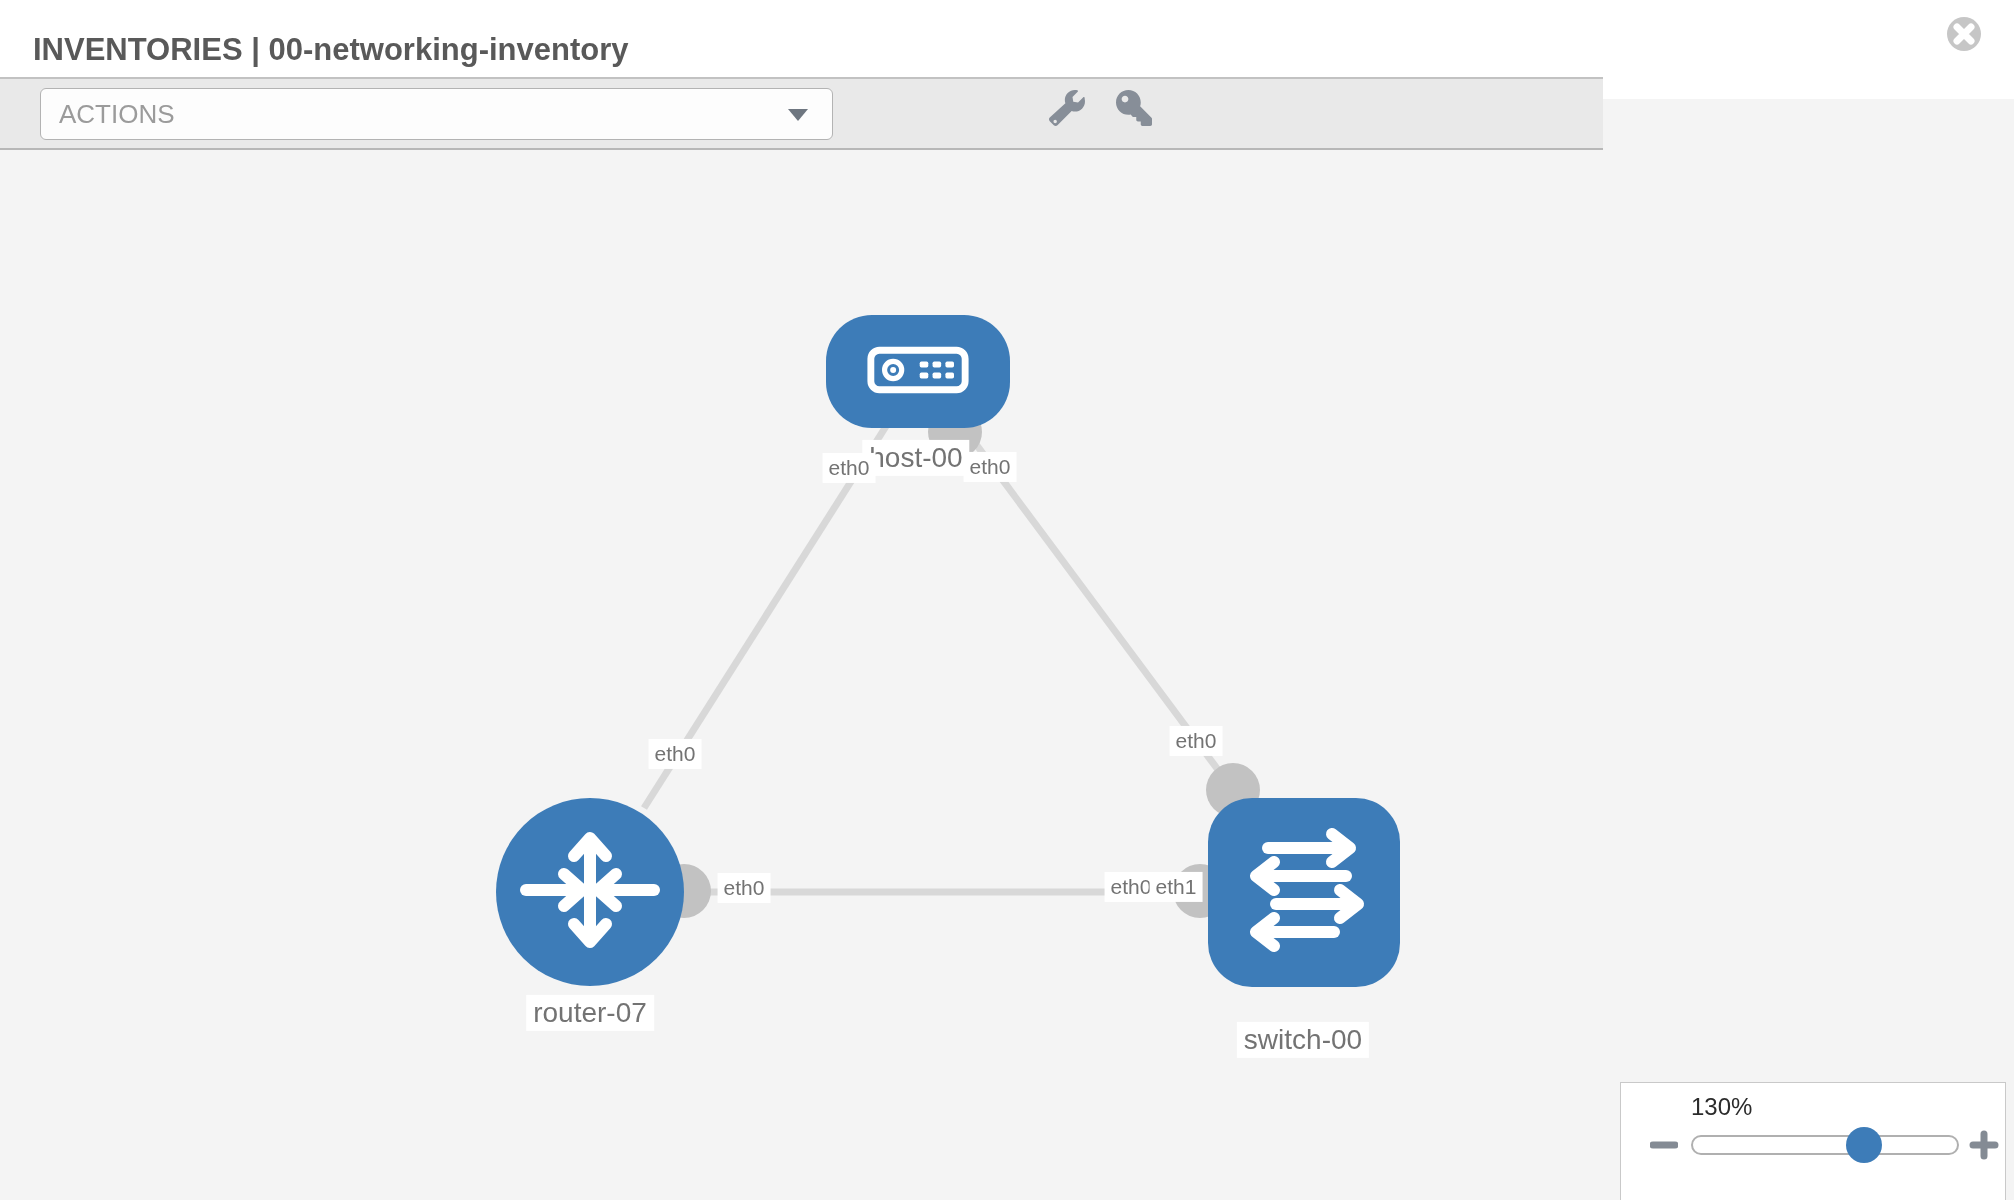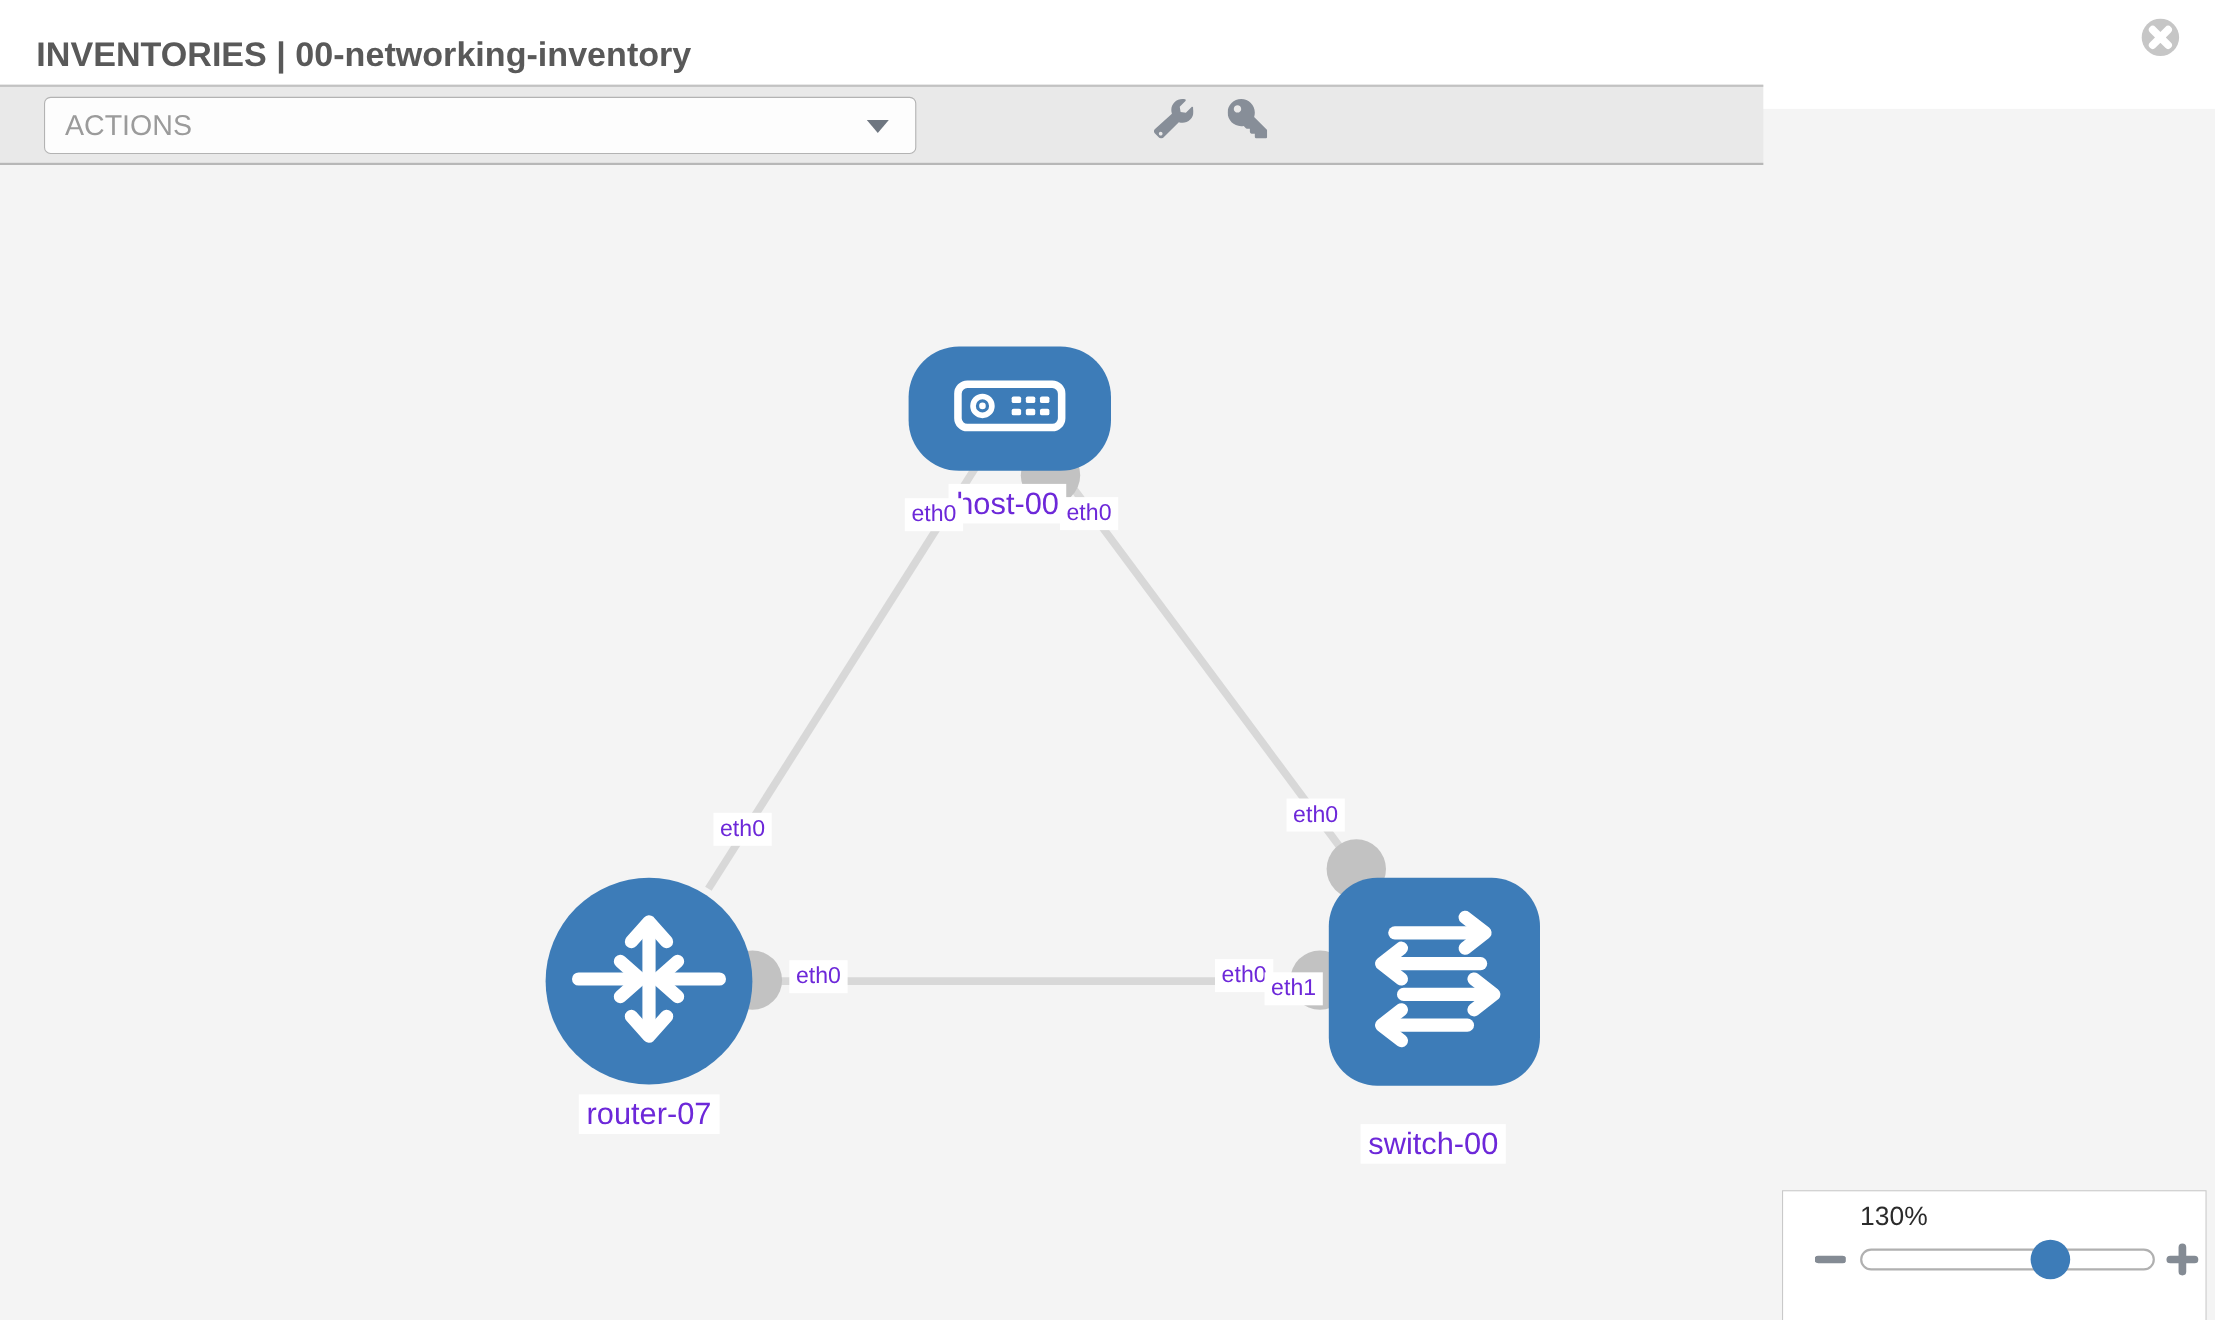--- a/index.html
+++ b/index.html
@@ -58,21 +58,21 @@
   .node {
     position:absolute; z-index:2; background:#3d7cb8;
     display:flex; align-items:center; justify-content:center;
     cursor:pointer;
   }
   .node-host   { left:826px;  top:165px; width:184px; height:113px; border-radius:46px; }
   .node-router { left:496px;  top:648px; width:188px; height:188px; border-radius:50%;  }
   .node-switch { left:1208px; top:648px; width:192px; height:189px; border-radius:44px; }
   .chip {
     position:absolute; z-index:3; transform:translate(-50%,-50%);
-    background:#ffffff; color:#6d28d9; white-space:nowrap; line-height:1.15;
+    background:#ffffff; color:#737373; white-space:nowrap; line-height:1.15;
   }
   .chip.name { font-size:28px; padding:2px 7px; }
   .chip.eth  { font-size:21px; padding:3px 6px; }
   .chip.top4 { z-index:4; }
   
   .zoom-panel {
     position:absolute; left:1620px; top:932px; width:386px; height:300px;
     background:#ffffff; border:1px solid #c9c9c9; z-index:5;
   }
   .zoom-level {
@@ -193,21 +193,21 @@
   <div class="chip name" style="left:590px; top:863px;">router-07</div>
   <div class="chip name" style="left:1303px; top:890px;">switch-00</div>
 
   <div class="chip eth" style="left:849px; top:318px;">eth0</div>
   <div class="chip eth" style="left:990px; top:317px;">eth0</div>
   <div class="chip eth" style="left:675px; top:604px;">eth0</div>
   <div class="chip eth" style="left:744px; top:738px;">eth0</div>
   <div class="chip eth" style="left:1196px; top:591px;">eth0</div>
 
   <div class="chip eth" style="left:1131px; top:737px;">eth0</div>
-  <div class="chip eth top4" style="left:1176px; top:737px;margin-top:12px;">eth1</div>
+  <div class="chip eth top4" style="left:1176px; top:737px;">eth1</div>
 
   <div class="zoom-panel">
     <div class="zoom-level">130%</div>
     <span class="zoom-btn zoom-minus">
       <svg width="28" height="28" viewBox="0 0 28 28">
         <path d="M3 14 L25 14" stroke="#848b94" stroke-width="7" stroke-linecap="round"></path>
       </svg>
     </span>
     <div class="zoom-track"></div>
     <div class="zoom-handle"></div>

